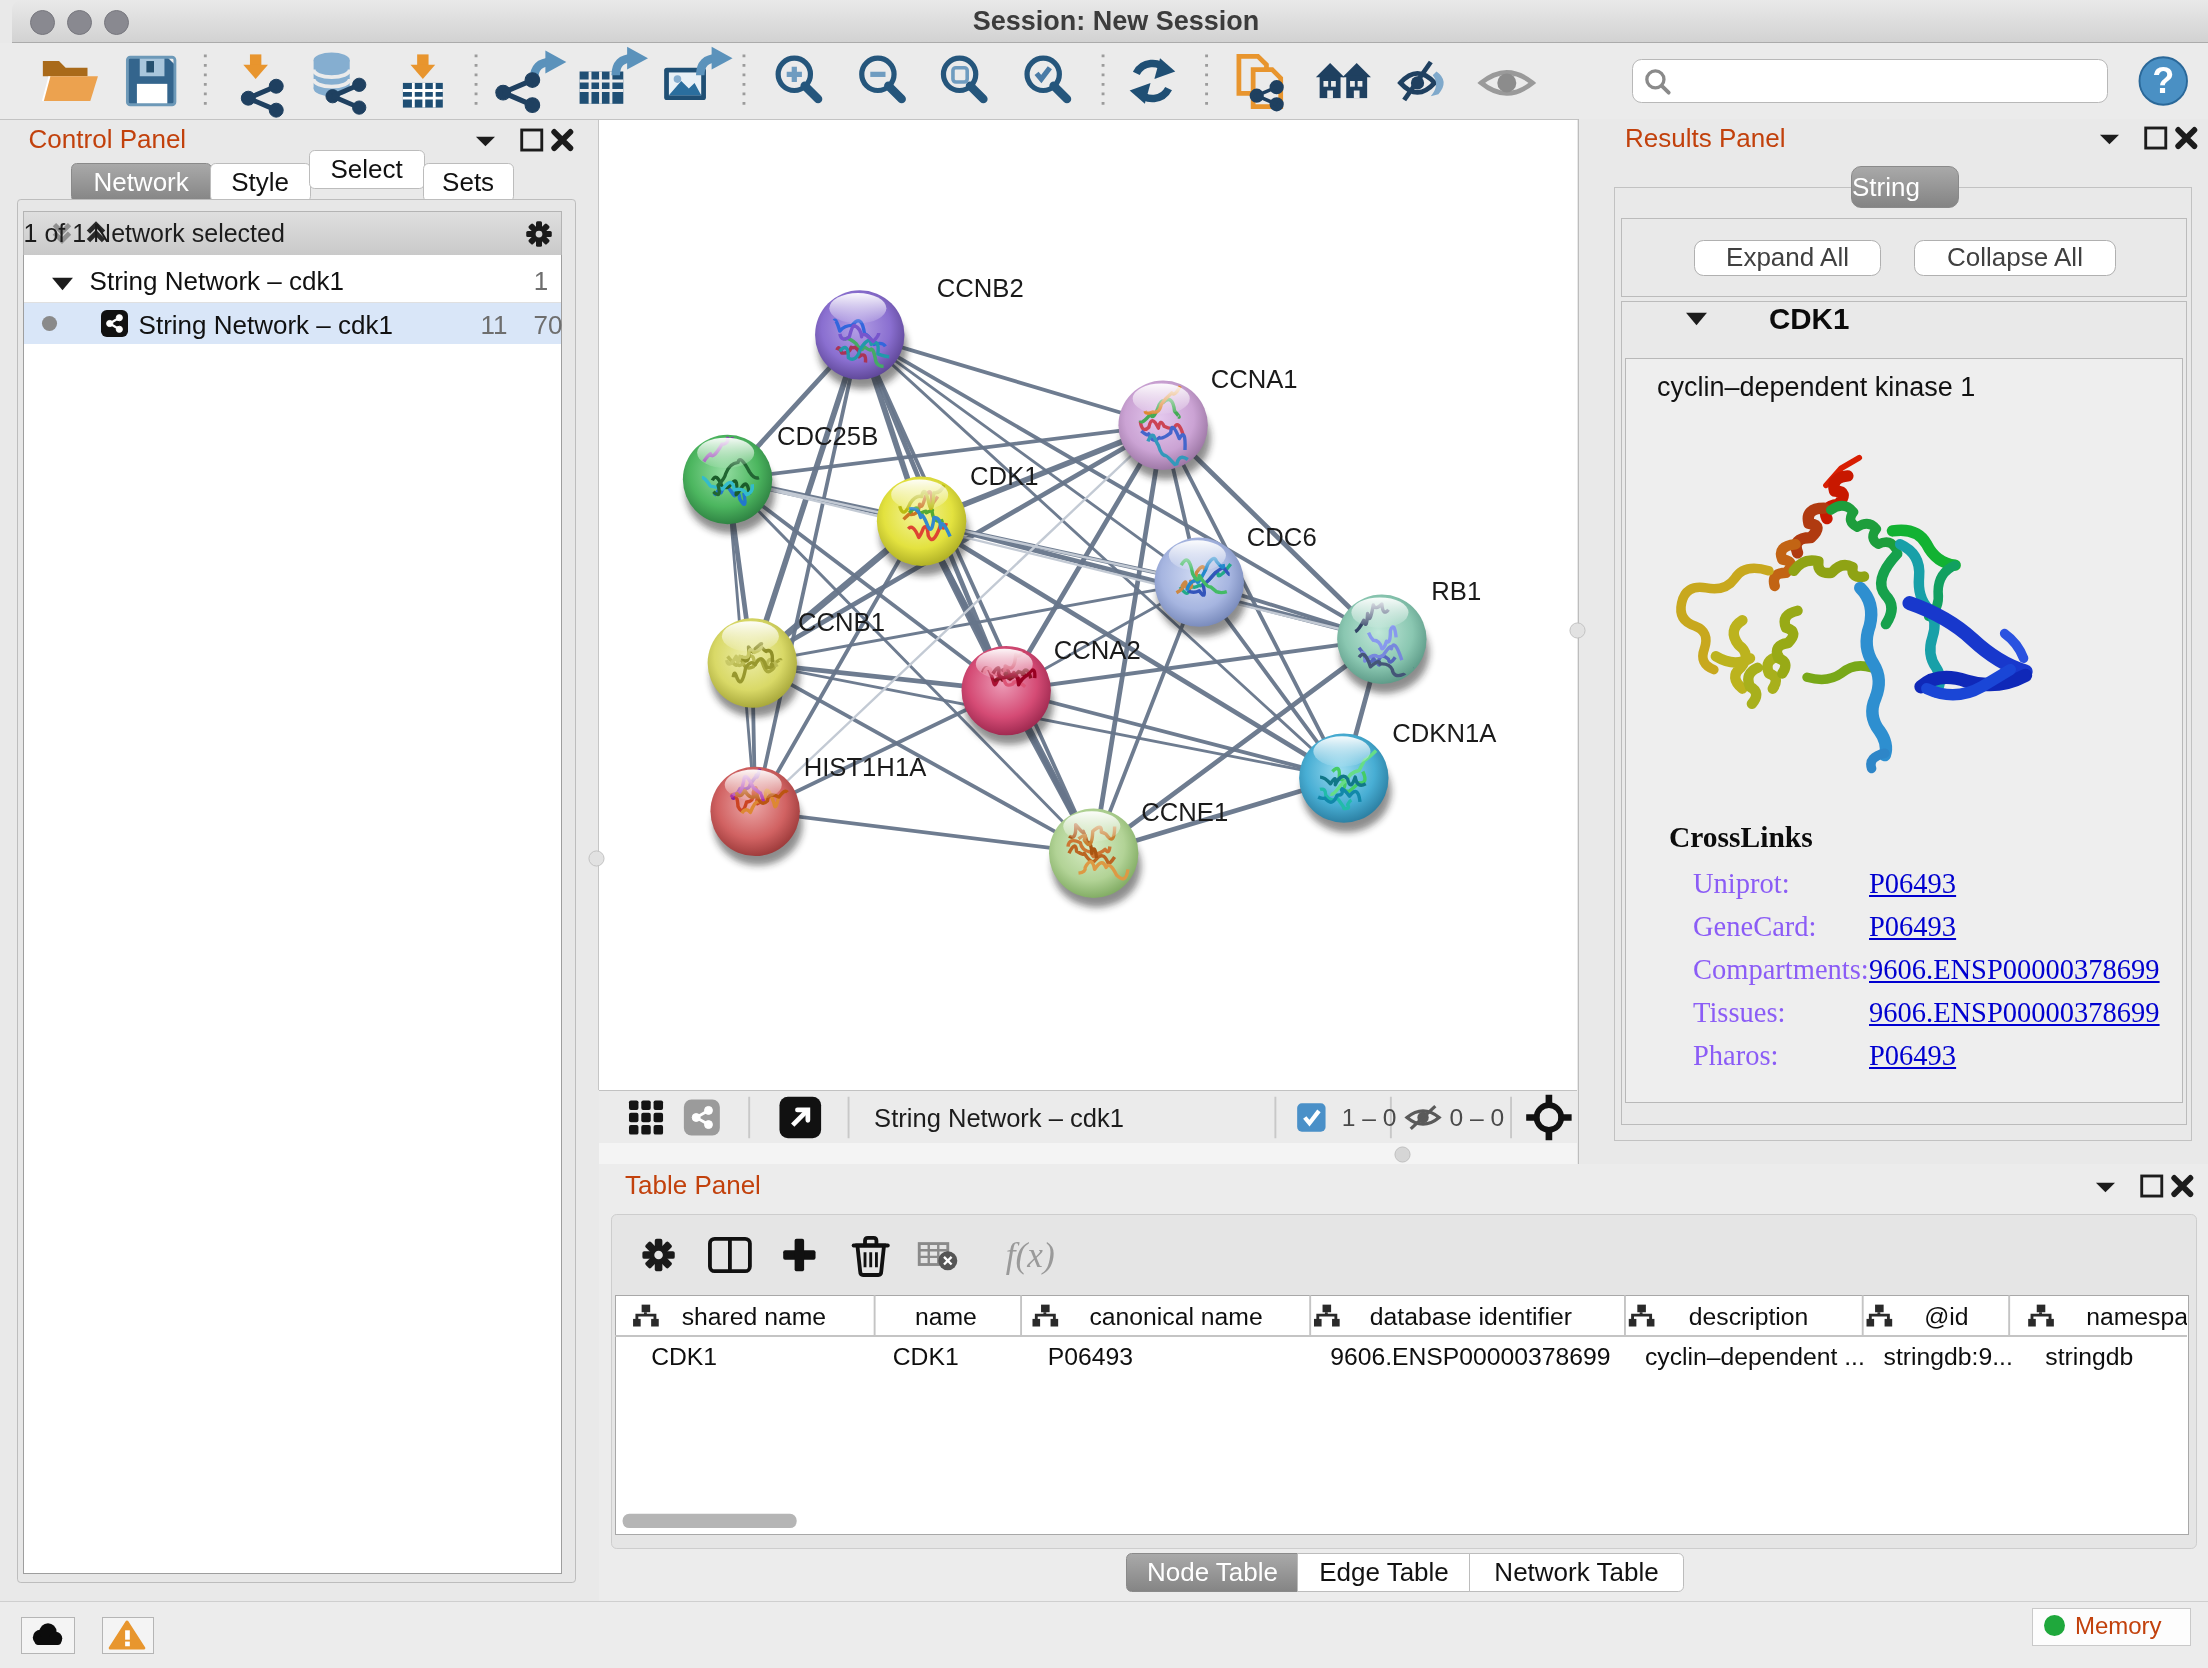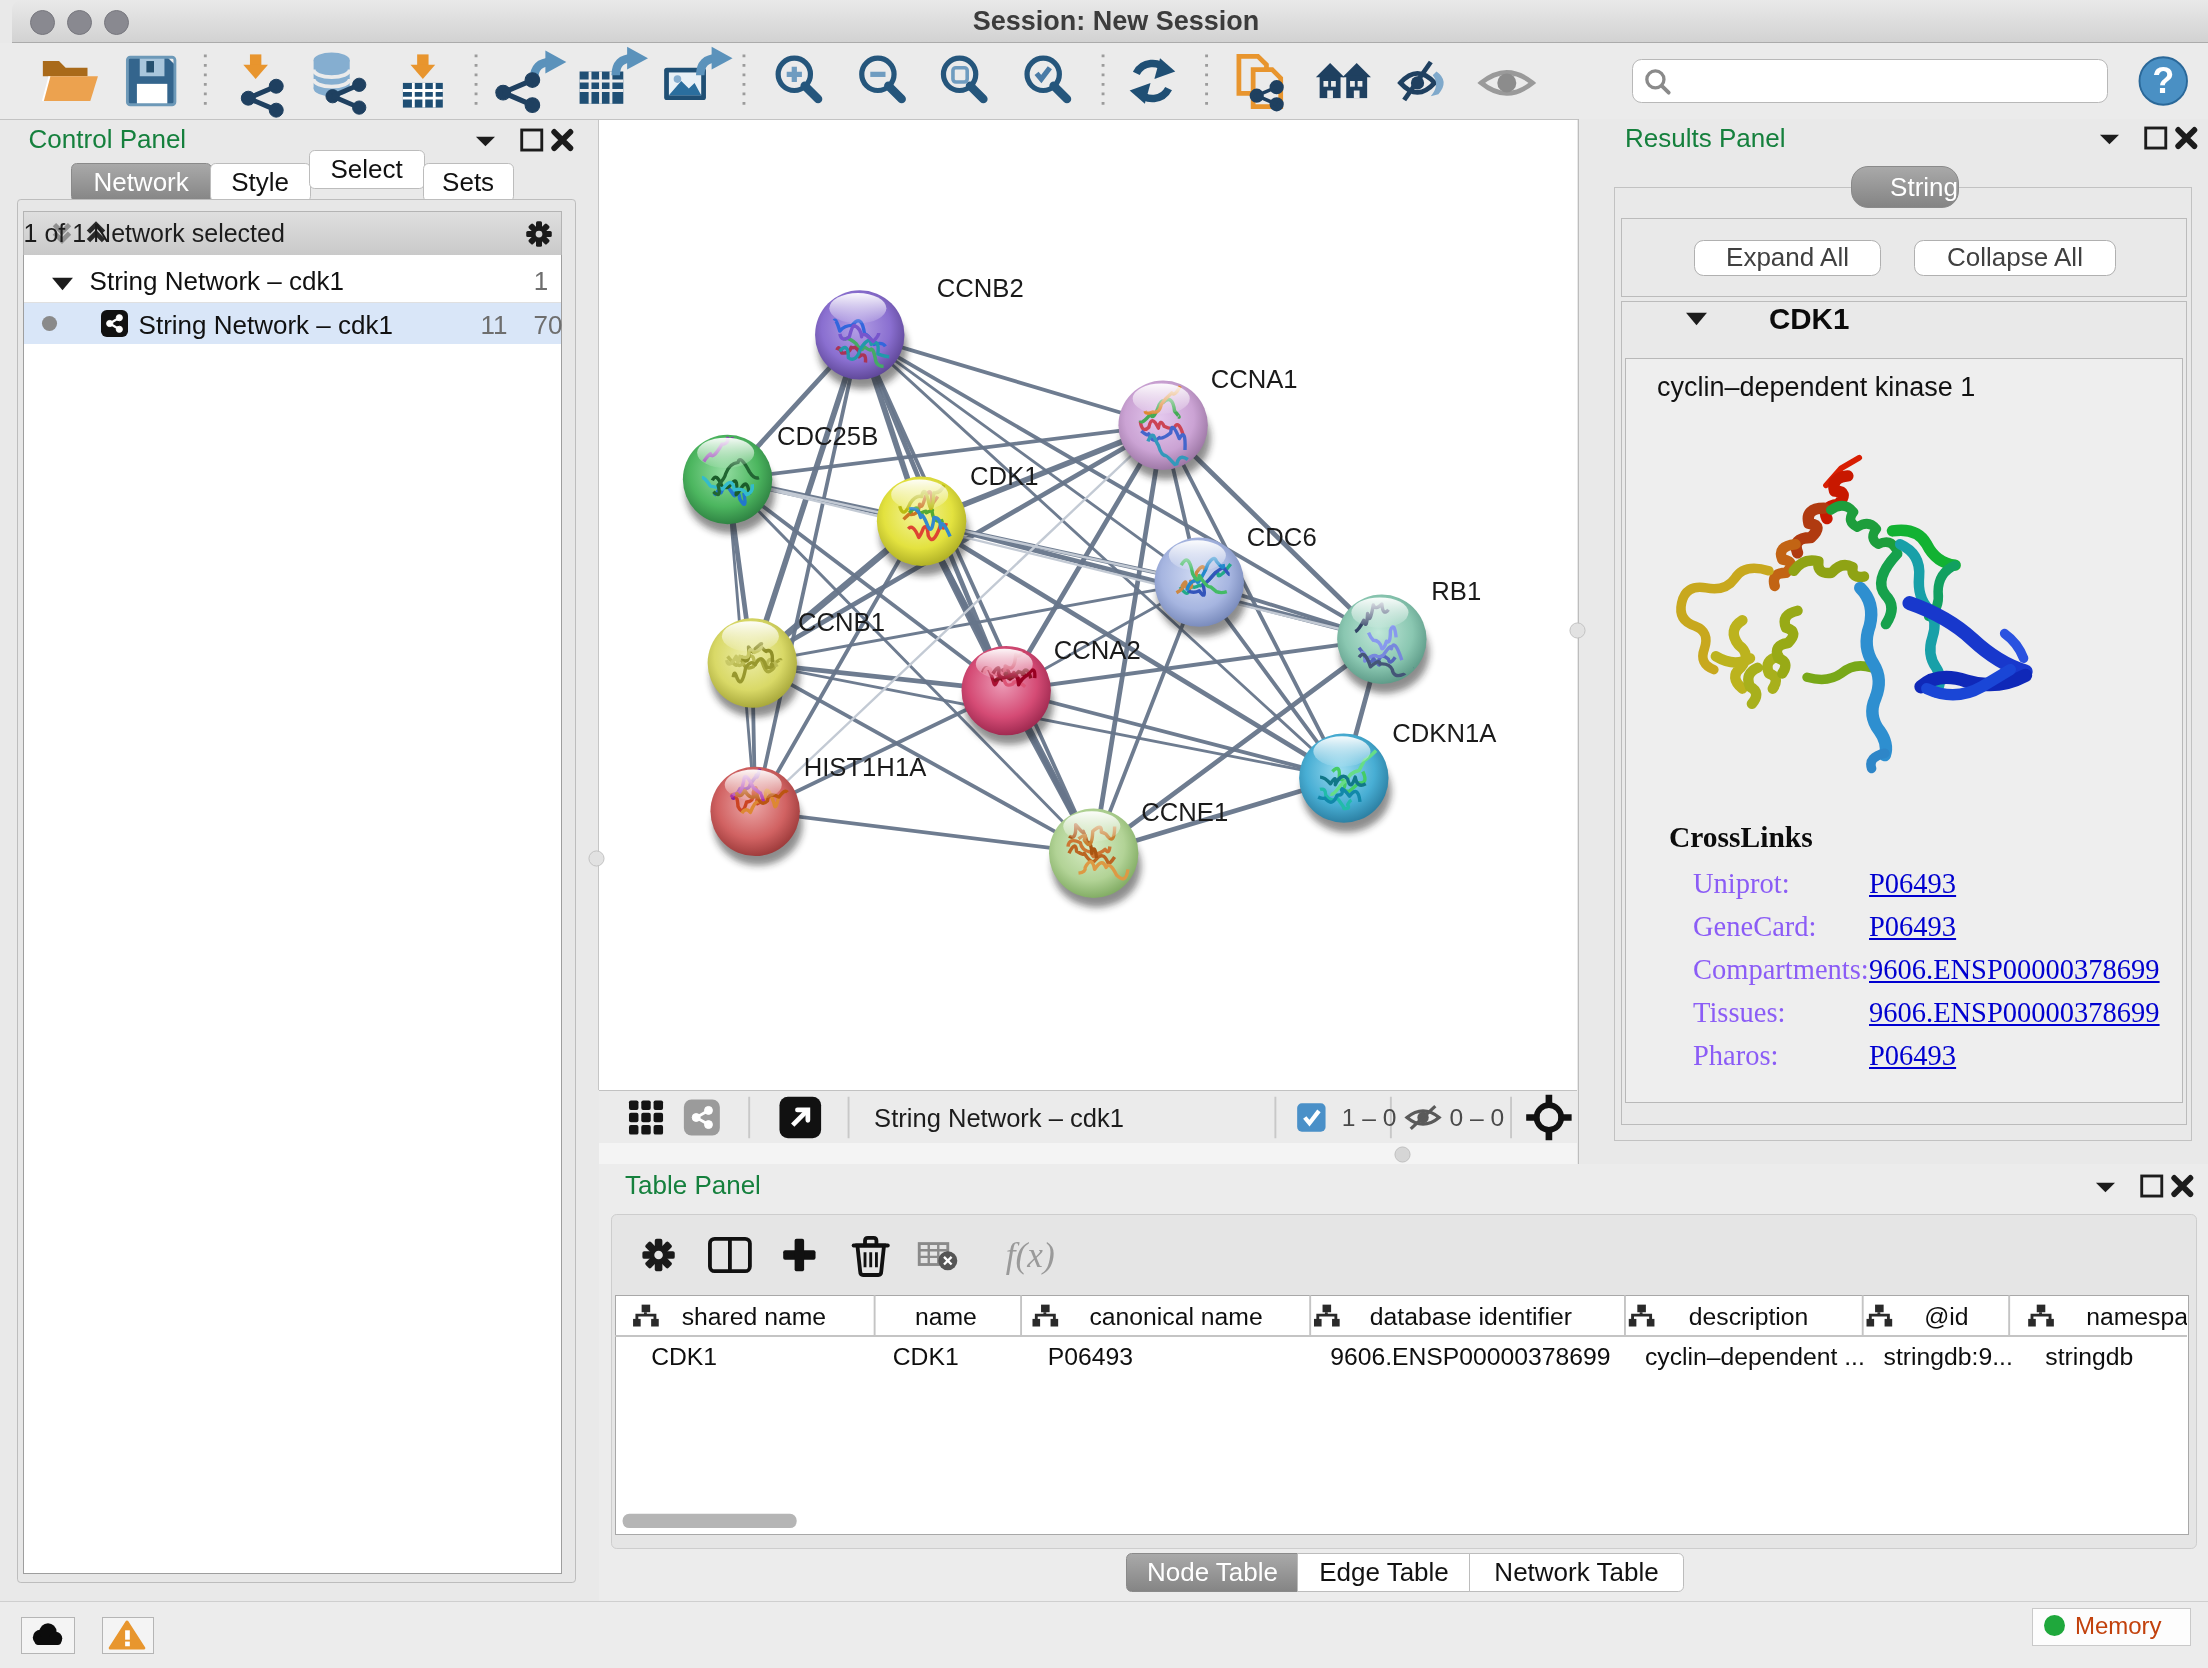--- a/index.html
+++ b/index.html
@@ -1,21 +1,21 @@
 <!DOCTYPE html>
 <html style="font-size:15px"><head><meta charset="utf-8"><style>
 html,body{margin:0;padding:0;width:2208px;height:1668px;background:#e9e9e9;font-family:"Liberation Sans",sans-serif;overflow:hidden;position:relative}
 .abs{position:absolute}
 #titlebar{left:12px;top:0;width:2208px;height:42px;background:linear-gradient(#e9e9e9,#d2d2d2);border-bottom:1px solid #ababab;border-radius:9.5px 9.5px 0 0}
 #title{position:absolute;left:0;top:0;width:2208px;text-align:center;font-size:27px;line-height:42px;color:#3c3c3c;font-weight:bold}
 .tl{position:absolute;top:9.5px;width:23px;height:23px;border-radius:50%;background:#898990;border:1px solid #77777e}
 #toolbar{left:0;top:43px;width:2208px;height:76px;background:#ebebeb;border-bottom:1px solid #c3c3c3}
 #searchbox{left:1632px;top:59px;width:474px;height:42px;background:#fff;border:1.9px solid #b8b8b8;border-radius:9.5px}
 
-.paneltitle{font-size:26px;color:#15803d}
+.paneltitle{font-size:26px;color:#c2410c}
 #ctrlpanel{left:7.6px;top:119px;width:590px;height:1482px}
 #netcanvas{left:598px;top:120px;width:979px;height:970px;background:#ffffff;border-left:1px solid #c6c6c6;box-sizing:border-box}
 #viewbar{left:599px;top:1090px;width:978px;height:53px;background:#ebebeb;border-top:1px solid #c2c2c2}
 #results{left:1578px;top:119px;width:631px;height:1045px;background:#e9e9e9;border-left:1px solid #bdbdbd}
 #tablepanel{left:599px;top:1143px;width:1609px;height:457px}
 #statusbar{left:0;top:1601px;width:2208px;height:68px;background:#ececec;border-top:1px solid #cfcfcf}
 .tabbtn{position:absolute;height:37px;line-height:37px;text-align:center;font-size:26px;background:#fff;border:1px solid #bcbcbc;color:#111}
 .tabsel{background:linear-gradient(#a9a9a9,#858585);color:#fff;border-color:#8a8a8a}
 .btn{position:absolute;background:#fff;border:1.9px solid #b0b0b0;border-radius:9.5px;text-align:center;color:#404040}
 a.lnk{color:#0000d0;text-decoration:underline}
@@ -611,21 +611,21 @@
   </svg>
 
 <div class="abs" id="results">
   <div class="abs paneltitle" style="left:46px;top:3.8px">Results Panel</div>
   <svg class="abs" style="left:519px;top:5.7px" width="105" height="27" viewBox="0 0 110 28">
     <path d="M2,10 22,10 12,20z" fill="#1c1c1c"></path>
     <rect x="50" y="3" width="21" height="21" fill="none" stroke="#1c1c1c" stroke-width="3"></rect>
     <path d="M84,5 101,22 M101,5 84,22" stroke="#1c1c1c" stroke-width="6" stroke-linecap="round"></path>
   </svg>
   <div class="abs" style="left:35px;top:68px;width:576px;height:952px;border:1.9px solid #c2c2c2;background:#e9e9e9"></div>
-  <div class="abs" style="left:272px;top:47px;width:106px;height:40px;background:linear-gradient(#a9a9a9,#848484);border:1px solid #8a8a8a;border-radius:17px;color:#fff;font-size:26px;text-align:right;line-height:40px">String</div>
+  <div class="abs" style="left:272px;top:47px;width:106px;height:40px;background:linear-gradient(#a9a9a9,#848484);border:1px solid #8a8a8a;border-radius:10px;color:#fff;font-size:26px;text-align:left;line-height:40px">String</div>
   <div class="abs" style="left:42px;top:99px;width:564px;height:77px;border:1px solid #bbbbbb"></div>
   <div class="btn" style="left:115px;top:121px;width:185px;height:34px;font-size:26px;line-height:32px">Expand All</div>
   <div class="btn" style="left:335px;top:121px;width:200px;height:34px;font-size:26px;line-height:32px">Collapse All</div>
   <div class="abs" style="left:42px;top:182px;width:564px;height:822px;border:1px solid #bbbbbb"></div>
   <svg class="abs" style="left:105px;top:190px" width="25" height="19" viewBox="0 0 26 20">
       <path d="M2,4 24,4 13,17z" fill="#1c1c1c"></path>
     </svg>
   <div class="abs" style="left:190px;top:183px;width:152px;font-size:29.5px;font-weight:bold;color:#0c0c0c">CDK1</div>
   <div class="abs" style="left:46px;top:239px;width:556px;height:743px;background:#eeeeee;border:1px solid #b8b8b8;overflow:hidden">
     <div class="abs" style="left:31px;top:13.3px;font-size:27px;color:#111">cyclin–dependent kinase 1</div>

